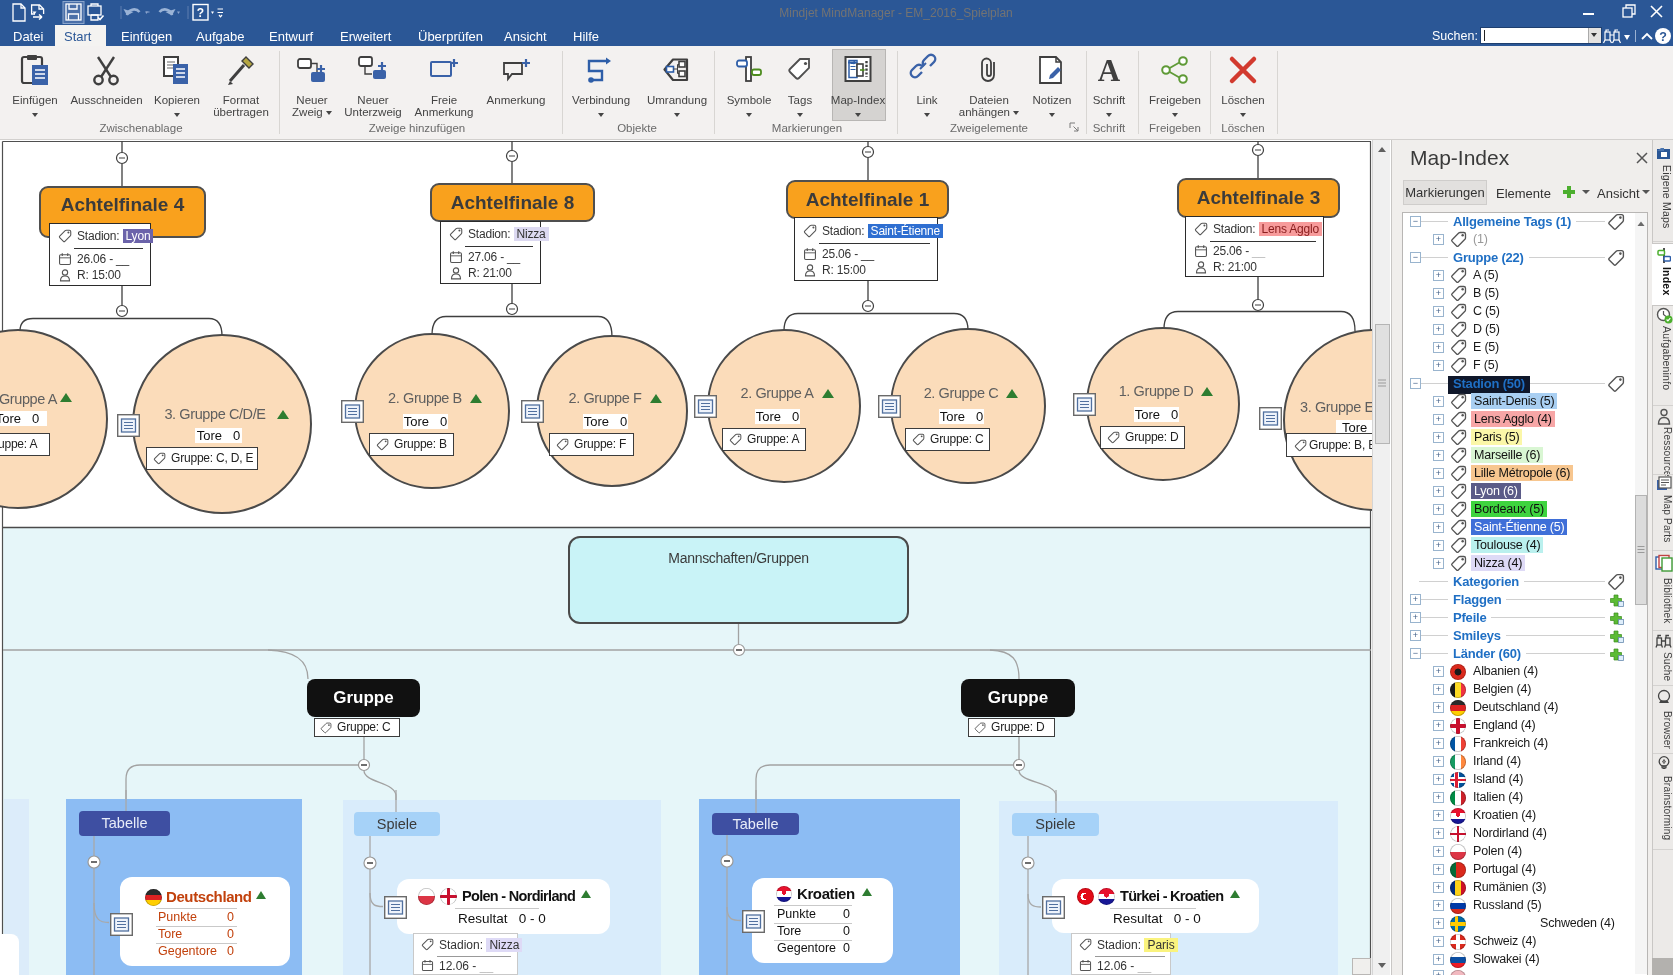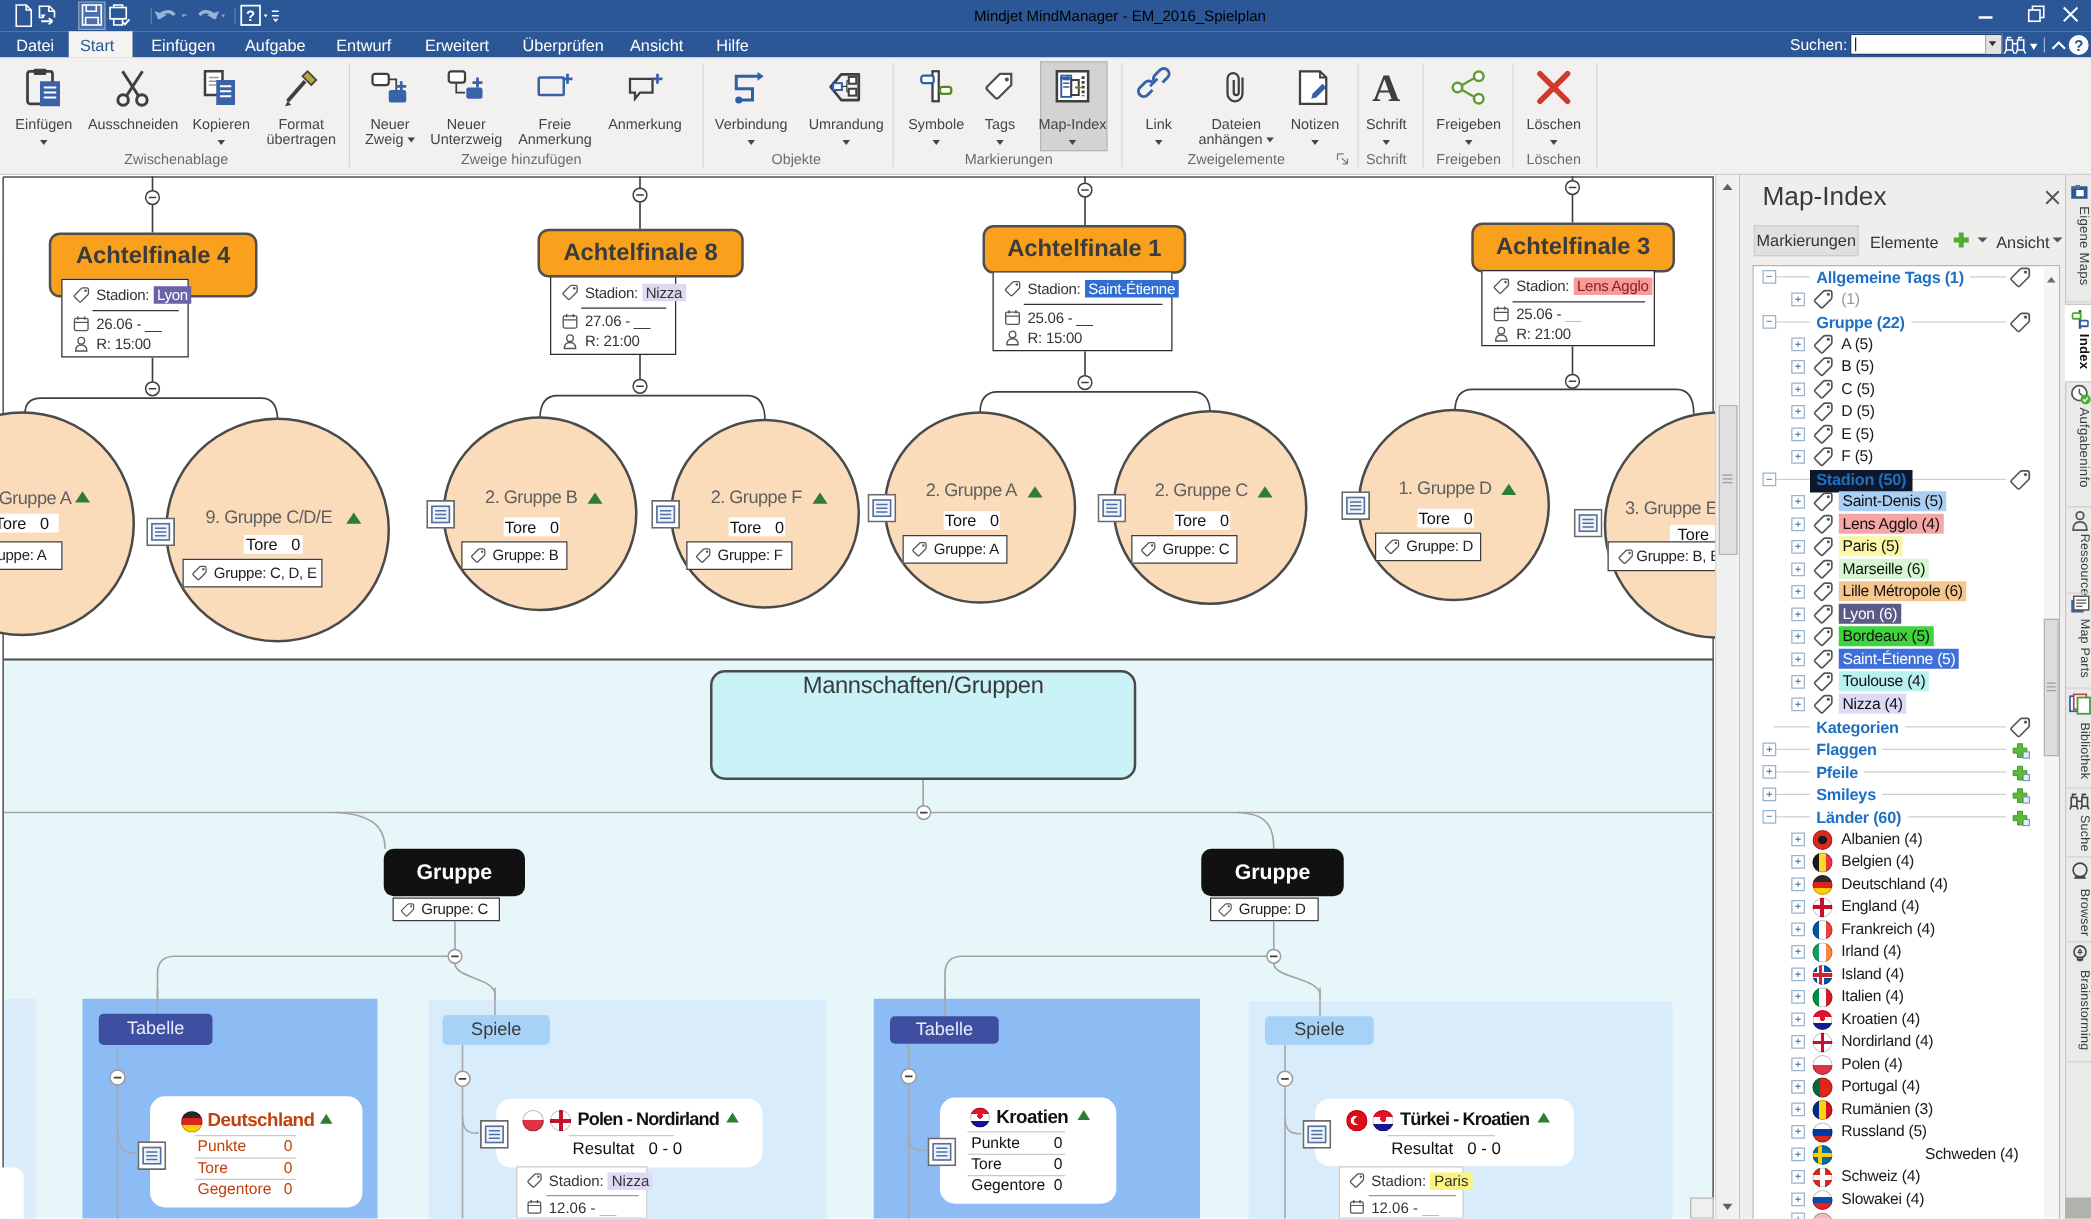--- a/index.html
+++ b/index.html
@@ -22,21 +22,21 @@
 .card{position:absolute;background:#fff;border-radius:12px}
 .fl{display:inline-block;border-radius:50%;box-shadow:inset 0 0 0 0.8px rgba(0,0,0,.25)}
 .trow{position:absolute;height:18px;font-size:12.5px;color:#1a1a1a;white-space:nowrap;letter-spacing:-0.2px}
 .thead{position:absolute;height:18px;font-size:13px;font-weight:bold;color:#1f6fc4;white-space:nowrap;letter-spacing:-0.2px}
 .pm{position:absolute;width:11px;height:11px;border:1px solid #99b4ce;background:#fff;font-size:9px;line-height:9px;text-align:center;color:#44628a}
 .vtab{position:absolute;left:1652px;width:21px;color:#3c3c3c;font-size:10.5px}
 .vtxt{writing-mode:vertical-rl;white-space:nowrap;letter-spacing:0.2px;text-align:left}
 </style></head><body>
 
 <div class="a tb" style="left:0;top:0;width:1673px;height:25px"></div>
-<div class="a" style="left:896px;top:6px;transform:translateX(-50%);color:#000000;font-size:12px">Mindjet MindManager - EM_2016_Spielplan</div>
+<div class="a" style="left:896px;top:6px;transform:translateX(-50%);color:#737373;font-size:12px">Mindjet MindManager - EM_2016_Spielplan</div>
 
 <svg class="a" style="left:8px;top:1px" width="215" height="24" viewBox="0 0 215 24">
  <g stroke="#fff" fill="none" stroke-width="1.3">
   <path d="M5 3 h8 l4 4 v13 h-12 z" fill="none"></path>
       <path d="M13 3 v4 h4"></path>
       <path d="M24.5 10.5 l4 0 -2 3 z" fill="#fff" stroke="none"></path>
   <path d="M27 13 l-3.4 0 0 -9 8 0 4 4 0 5"></path>
       <path d="M31 4 v4 h4"></path>
       <path d="M25 16 h9 m0 0 l-3 -2.5 m3 2.5 l-3 2.5" stroke-width="1.5"></path>
   <rect x="58" y="3" width="15" height="16" fill="#2b5796"></rect>
@@ -444,21 +444,21 @@
  <svg class="a" style="left:8px;top:43px" width="14" height="14">
         <use href="#per"></use>
       </svg>
       <div class="drow" style="left:27px;top:43px">R: 21:00</div>
 </div>
 
 <div class="ctitle" style="left:-45px;top:251px;width:102px;text-align:right">1. Gruppe A</div>
     <div class="tri" style="left:60px;top:253px"></div>
 <div class="torebox" style="left:-12px;top:271px;width:59px">Tore&nbsp;&nbsp;&nbsp;0</div>
 <div class="tagbox" style="left:-49px;top:293px;width:99px;height:23px;line-height:21px;padding-left:33px">Gruppe: A</div>
-<div class="ctitle" style="left:140px;top:266px;width:150px">9. Gruppe C/D/E</div>
+<div class="ctitle" style="left:140px;top:266px;width:150px">3. Gruppe C/D/E</div>
     <div class="tri" style="left:277px;top:270px"></div>
 <div class="torebox" style="left:195px;top:288px;width:47px">Tore&nbsp;&nbsp;&nbsp;0</div>
 <div class="tagbox" style="left:146px;top:307px;width:112px;height:23px;line-height:21px;padding-left:24px"><svg class="a" style="left:6px;top:4px" width="13" height="13">
         <use href="#tg"></use>
       </svg>Gruppe: C, D, E</div>
 <svg class="a" style="left:117px;top:274px" width="23" height="23">
       <use href="#lst"></use>
     </svg>
 <div class="ctitle" style="left:360px;top:250px;width:130px">2. Gruppe B</div>
     <div class="tri" style="left:470px;top:254px"></div>
@@ -508,21 +508,21 @@
 <div class="ctitle" style="left:1300px;top:259px;width:130px;text-align:left">3. Gruppe E</div>
 <div class="torebox" style="left:1336px;top:280px;width:64px;text-align:left;padding-left:6px">Tore&nbsp;&nbsp;&nbsp;0</div>
 <div class="tagbox" style="left:1286px;top:293px;width:120px;height:24px;line-height:22px;padding-left:22px"><svg class="a" style="left:7px;top:5px" width="13" height="13">
         <use href="#tg"></use>
       </svg>Gruppe: B, E</div>
 <svg class="a" style="left:1259px;top:267px" width="23" height="23">
       <use href="#lst"></use>
     </svg>
 
 <div class="a" style="left:568px;top:396px;width:341px;height:88px;background:#c9f3f7;border:2px solid #4a4a4a;border-radius:12px;text-align:center;color:#3a3a3a">
- <div style="font-size:19px;margin-top:0;letter-spacing:-0.3px">Mannschaften/Gruppen</div>
+ <div style="font-size:14px;margin-top:12px;letter-spacing:-0.3px">Mannschaften/Gruppen</div>
 </div>
 
 <div class="a" style="left:307px;top:539px;width:113px;height:38px;background:#111;border-radius:8px;color:#fff;font-weight:bold;font-size:17px;text-align:center;line-height:38px">Gruppe</div>
 <div class="tagbox" style="left:314px;top:578px;width:86px;height:19px;line-height:17px;padding-left:22px;font-size:12px"><svg class="a" style="left:5px;top:3px" width="12" height="12">
         <use href="#tg"></use>
       </svg>Gruppe: C</div>
 <div class="a" style="left:961px;top:539px;width:114px;height:38px;background:#111;border-radius:8px;color:#fff;font-weight:bold;font-size:17px;text-align:center;line-height:38px">Gruppe</div>
 <div class="tagbox" style="left:968px;top:578px;width:87px;height:19px;line-height:17px;padding-left:22px;font-size:12px"><svg class="a" style="left:5px;top:3px" width="12" height="12">
         <use href="#tg"></use>
       </svg>Gruppe: D</div>

